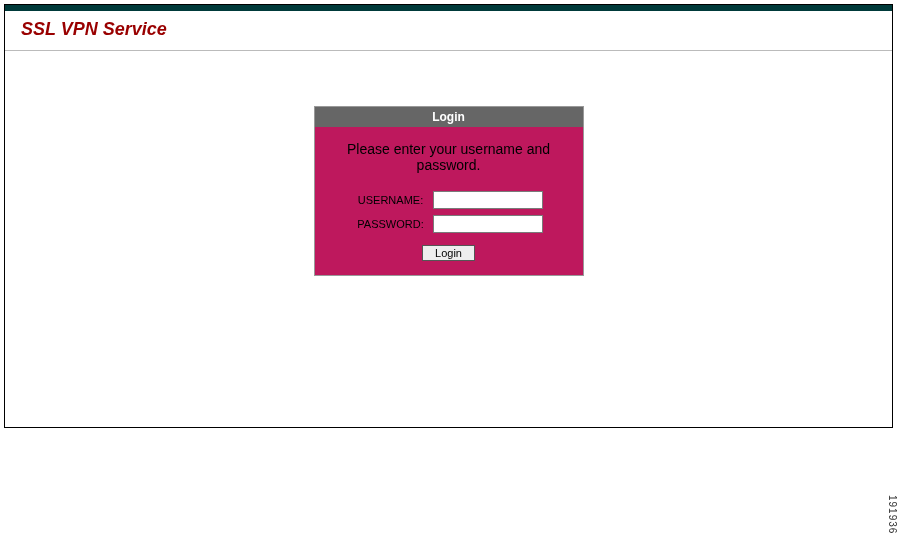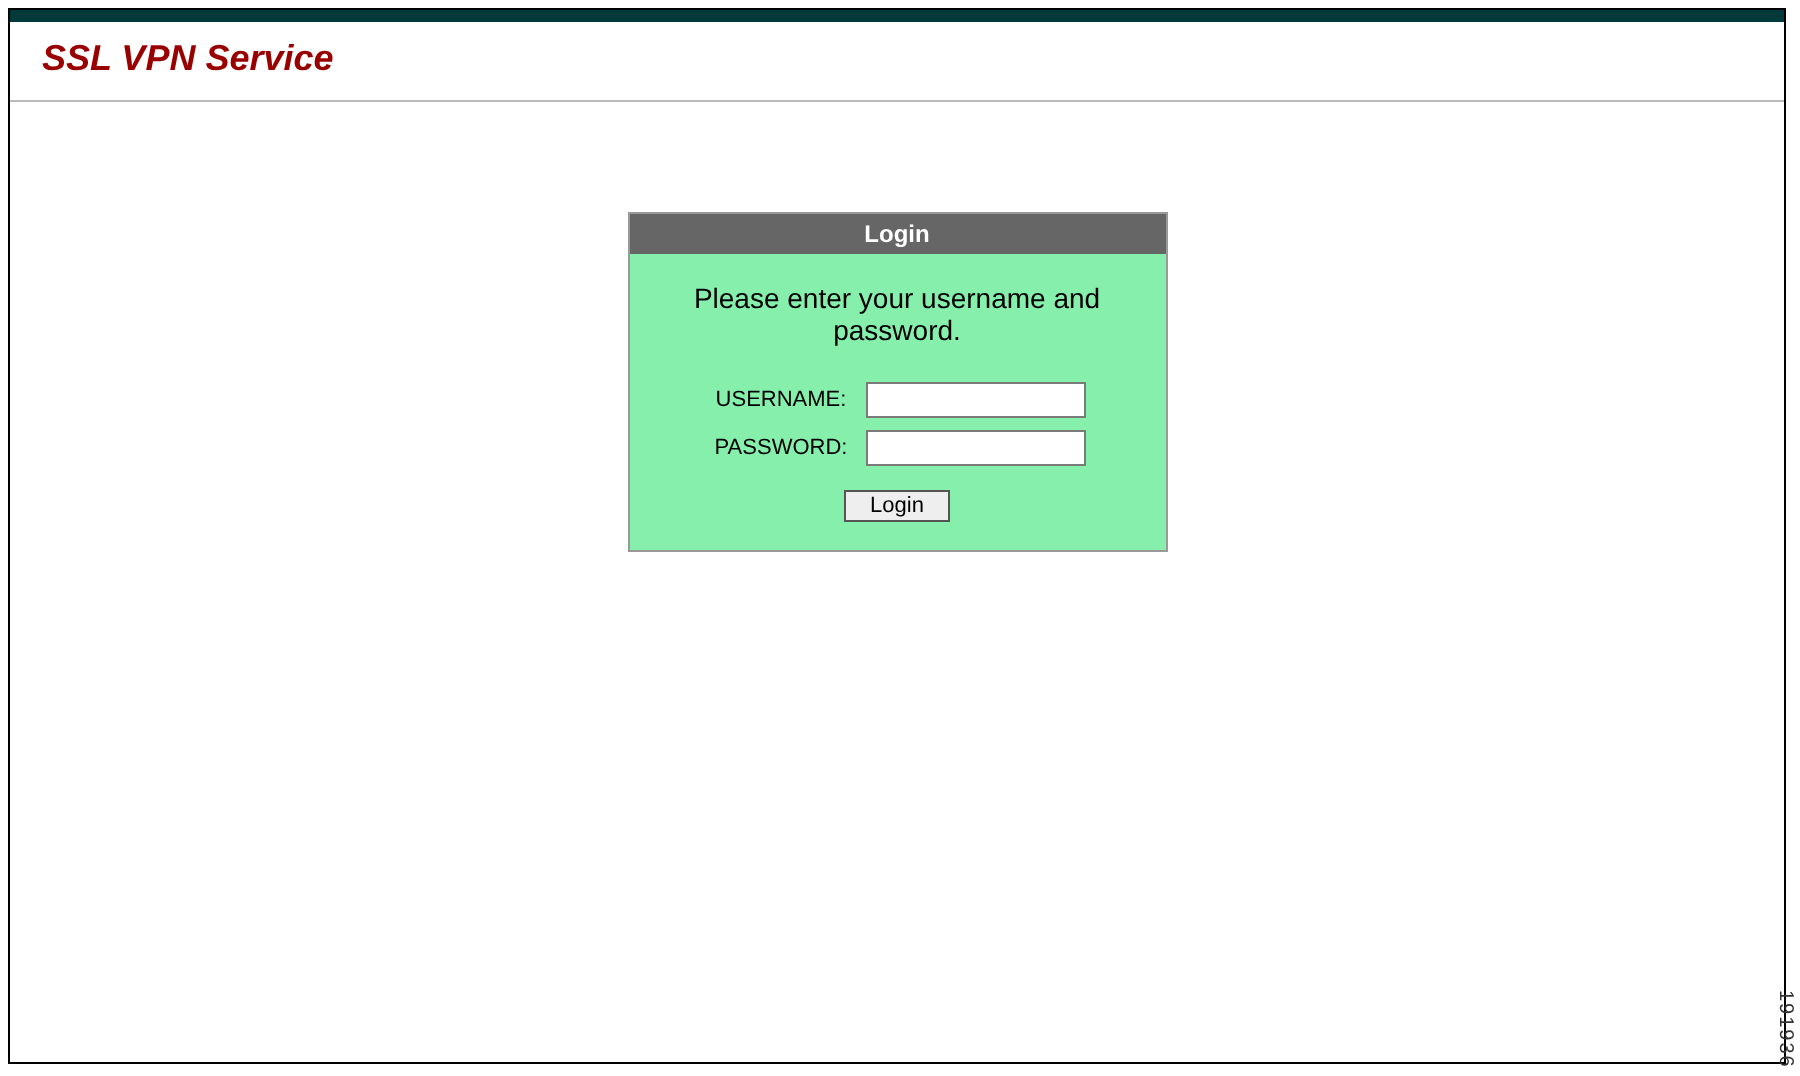--- a/index.html
+++ b/index.html
@@ -9,21 +9,21 @@
     }
     body {
       font-family: Arial, Helvetica, sans-serif;
       background: #fff;
       width: 900px;
       height: 538px;
       position: relative;
     }
     .page-frame {
       width: 889px;
-      height: 528px;
+      height: 424px;
       border: 1px solid #000;
       margin: 4px 0 0 4px;
       background: #fff;
       position: relative;
     }
     .top-stripe {
       width: 100%;
       height: 6px;
       background: #003a3a;
     }
@@ -42,21 +42,21 @@
       margin: 0;
     }
     .login-area {
       display: flex;
       justify-content: center;
       margin-top: 55px;
     }
     .login-panel {
       width: 270px;
       border: 1px solid #999;
-      background: #86efac;
+      background: #be185d;
     }
     .login-header {
       background: #666;
       color: #fff;
       text-align: center;
       font-size: 12px;
       font-weight: bold;
       padding: 3px 0;
     }
     .login-body {

